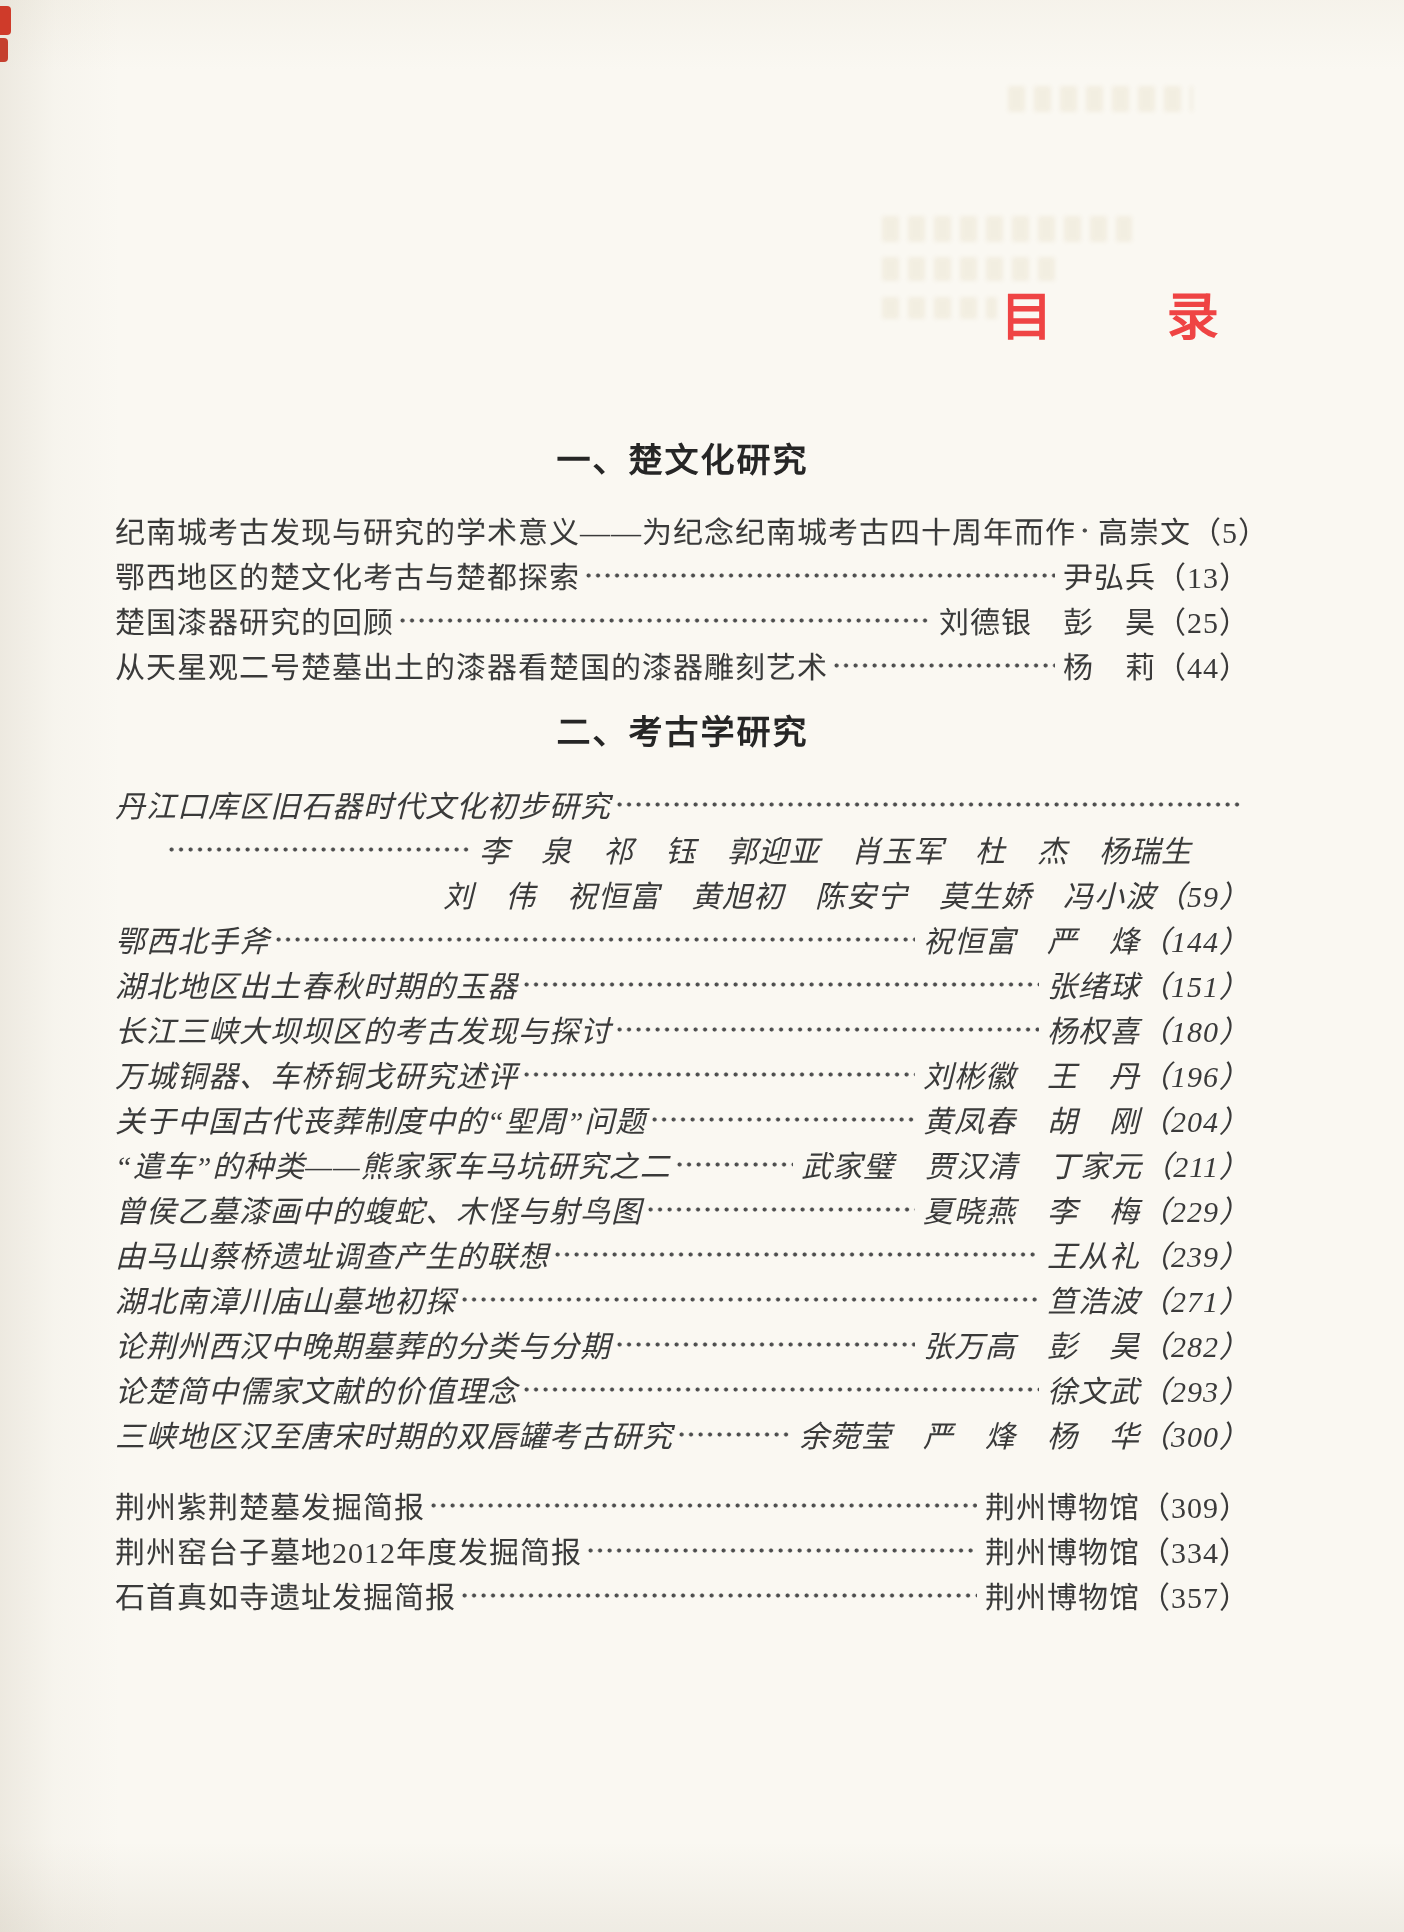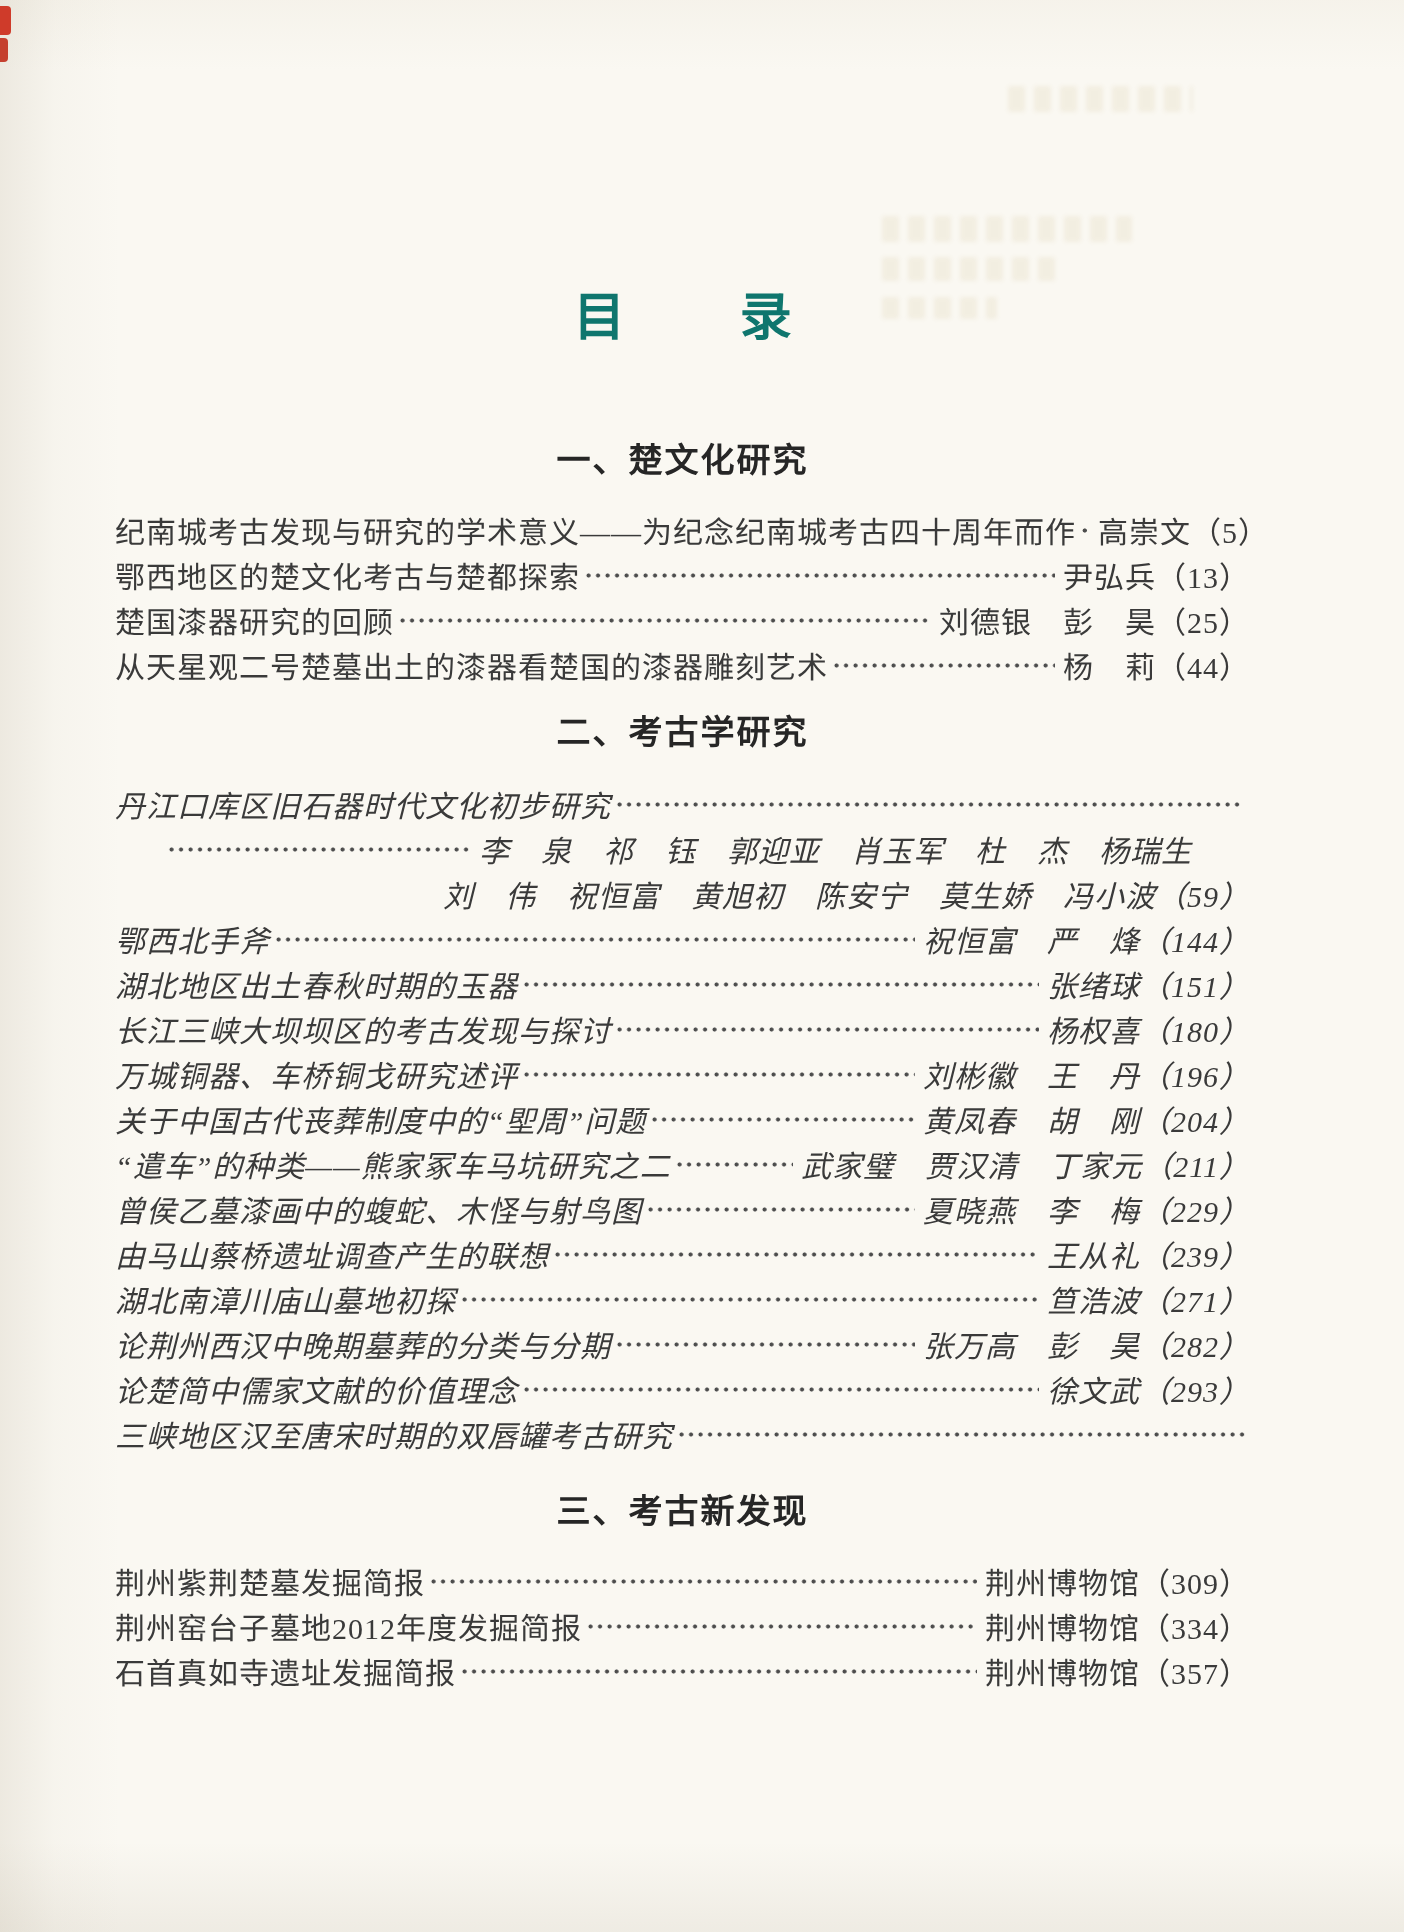--- a/index.html
+++ b/index.html
@@ -17,27 +17,27 @@
   }
 
   .content {
     position: relative;
     margin-left: 115px;
     width: 1135px;
   }
 
   .toc-title {
     margin: 288px 0 0 0;
-    text-align: center;
+    text-align: right;
     font-size: 52px;
     line-height: 60px;
     font-weight: 700;
     letter-spacing: 0.6em;
     text-indent: 0.6em;
-    color: #0f766e;
+    color: #ef4444;
   }
 
   .sec-heading {
     text-align: center;
     font-family: "Liberation Sans", "DejaVu Sans", sans-serif;
     font-weight: 700;
     font-size: 34px;
     line-height: 40px;
     color: #262626;
     letter-spacing: 2px;
@@ -196,24 +196,24 @@
       <span class="authors">张万高　彭　昊（282）</span>
     </div>
     <div class="entry">
       <span class="entry-title">论楚简中儒家文献的价值理念</span>
       <span class="dots"></span>
       <span class="authors">徐文武（293）</span>
     </div>
     <div class="entry">
       <span class="entry-title">三峡地区汉至唐宋时期的双唇罐考古研究</span>
       <span class="dots"></span>
+      <span class="authors">余菀莹　严　烽　杨　华（300）</span>
     </div>
   </div>
 
-  <h2 class="sec-heading s3">三、考古新发现</h2>
   <div class="entry-list l3">
     <div class="entry">
       <span class="entry-title">荆州紫荆楚墓发掘简报</span>
       <span class="dots"></span>
       <span class="authors">荆州博物馆（309）</span>
     </div>
     <div class="entry">
       <span class="entry-title">荆州窑台子墓地2012年度发掘简报</span>
       <span class="dots"></span>
       <span class="authors">荆州博物馆（334）</span>

